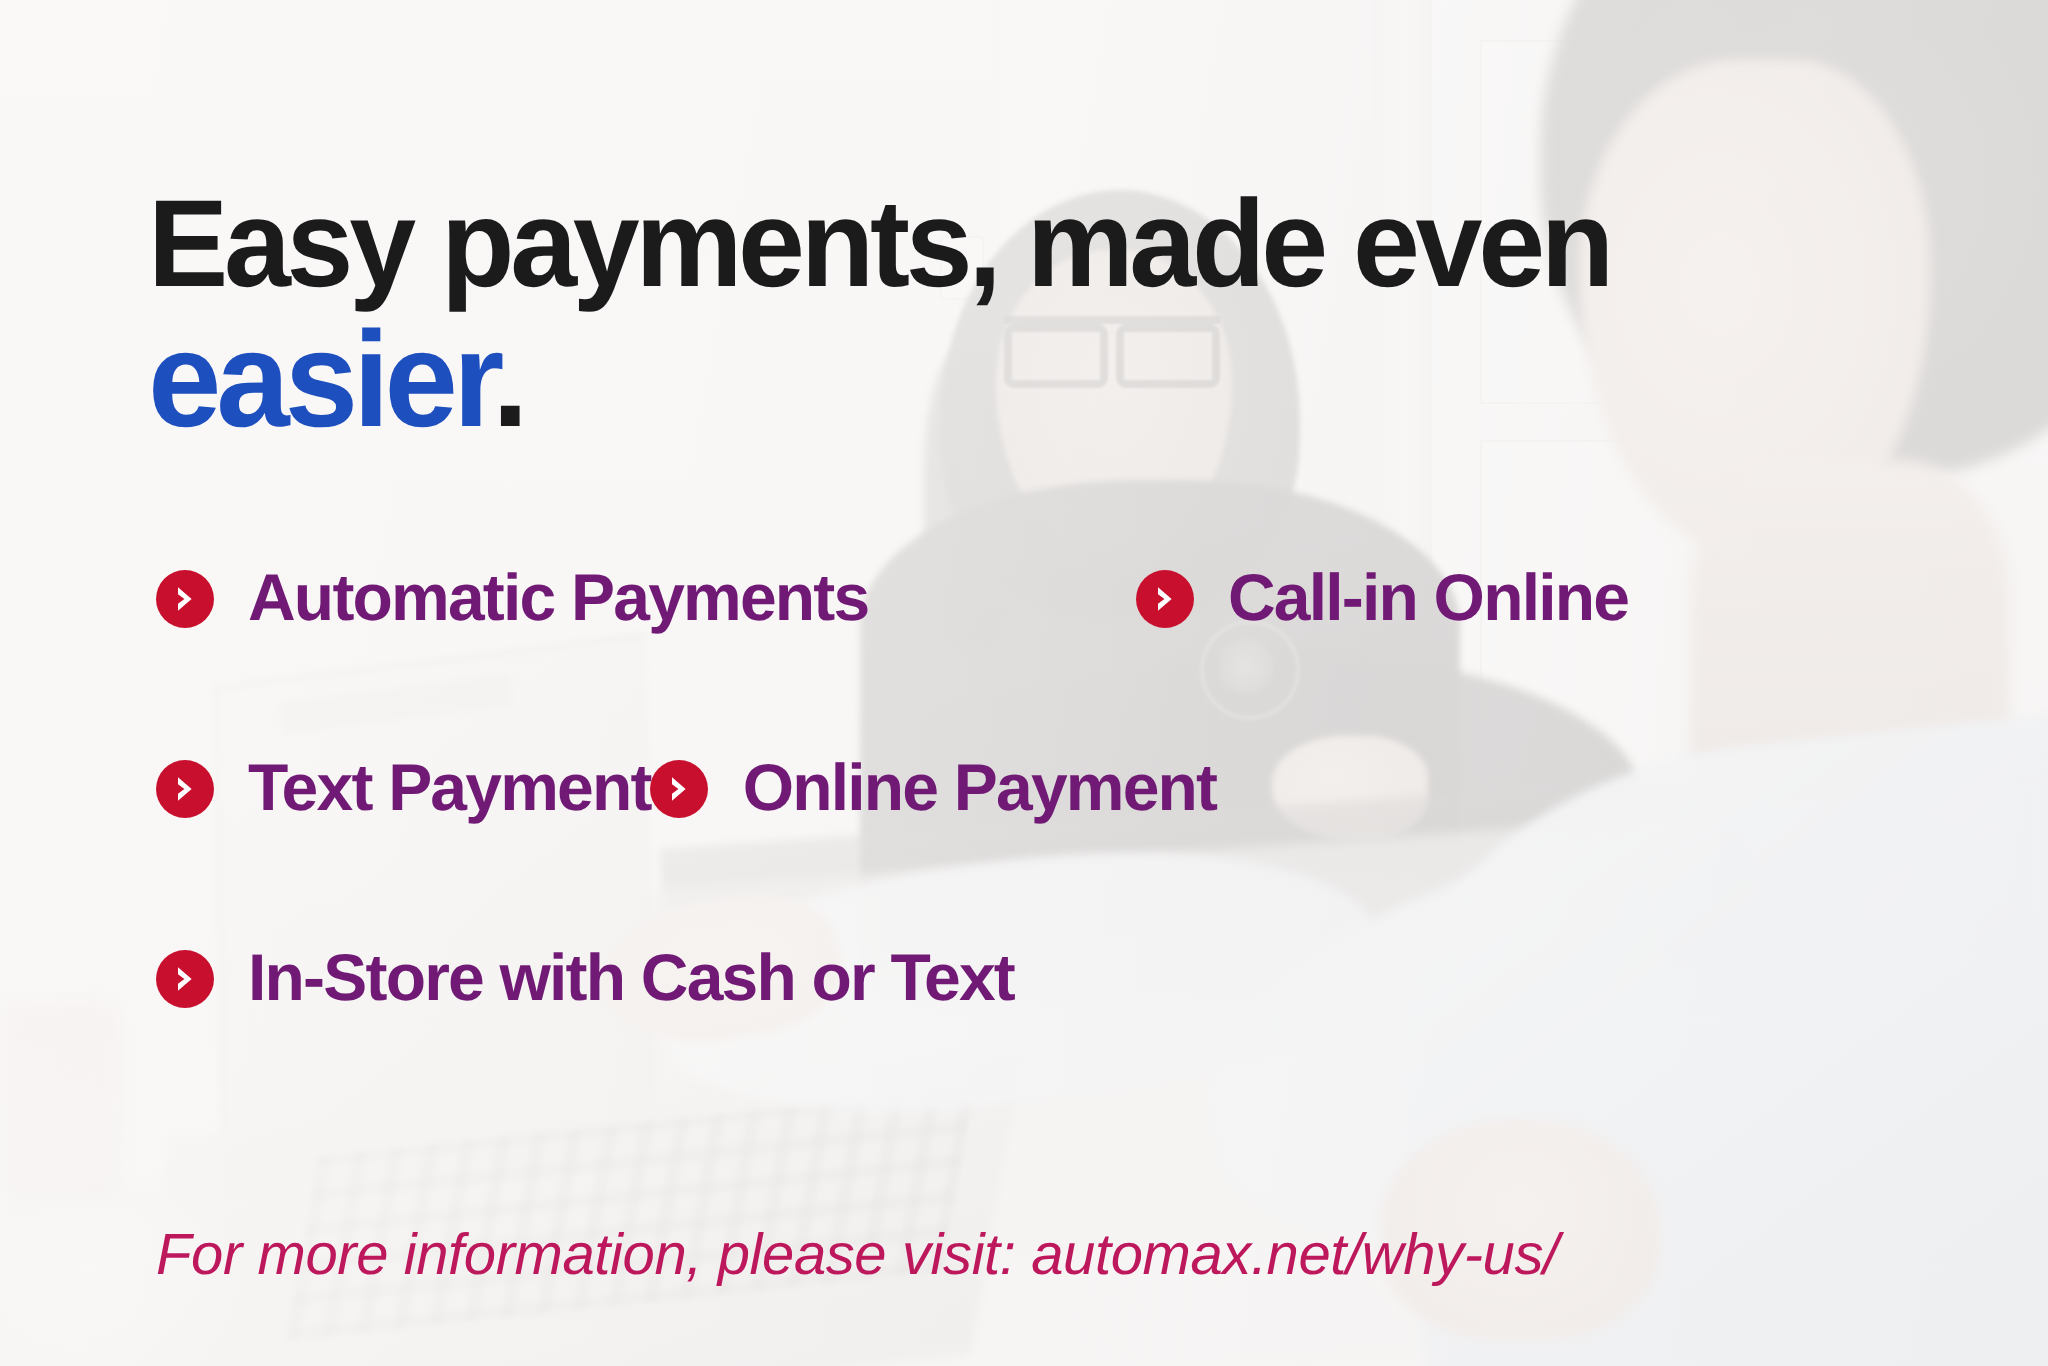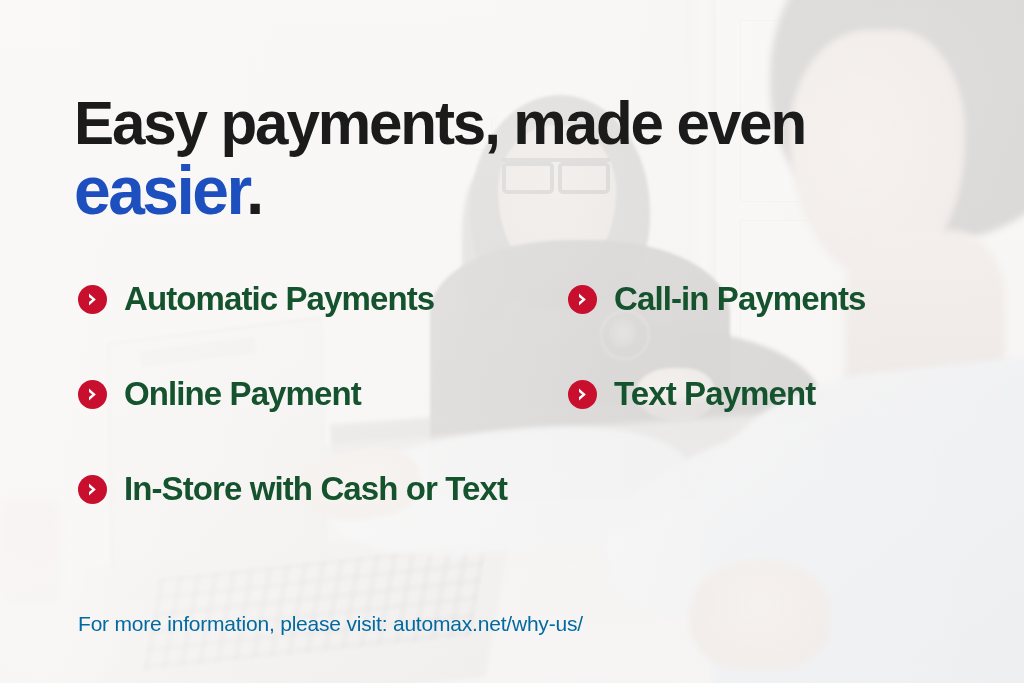--- a/index.html
+++ b/index.html
@@ -392,33 +392,34 @@
     position: relative;
     top: 1px;
   }
   .bullet-icon svg { display: block; }
 
   .bullet-label {
     font-family: "Liberation Sans", sans-serif;
     font-weight: bold;
     font-size: 33px;
     letter-spacing: -0.9px;
-    color: #14532d;
+    color: #701a75;
     white-space: nowrap;
     line-height: 1;
   }
 
   .footnote {
     position: absolute;
     left: 78px;
     top: 612px;
     font-family: "Liberation Sans", sans-serif;
-    font-size: 21px;
+    font-style: italic;
+    font-size: 29px;
     letter-spacing: -0.2px;
-    color: #0369a1;
+    color: #be185d;
     white-space: nowrap;
   }
 </style>
 </head>
 <body>
 
 <div id="banner">
 
   <div class="photo">
     <div class="bg-door-left"></div>
@@ -481,40 +482,40 @@
             </svg>
           </span>
           <span class="bullet-label">Automatic Payments</span>
         </div>
         <div class="bullet-item col2">
           <span class="bullet-icon">
             <svg width="13" height="15" viewBox="0 0 13 15" aria-hidden="true">
               <path d="M3 1.6 L9.8 7.5 L3 13.4 L3 9.9 L6.2 7.5 L3 5.1 Z" fill="#ffffff"></path>
             </svg>
           </span>
-          <span class="bullet-label">Call-in Payments</span>
+          <span class="bullet-label">Call-in Online</span>
         </div>
       </div>
 
       <div class="bullet-row">
+        <div class="bullet-item col2">
+          <span class="bullet-icon">
+            <svg width="13" height="15" viewBox="0 0 13 15" aria-hidden="true">
+              <path d="M3 1.6 L9.8 7.5 L3 13.4 L3 9.9 L6.2 7.5 L3 5.1 Z" fill="#ffffff"></path>
+            </svg>
+          </span>
+          <span class="bullet-label">Text Payment</span>
+        </div>
         <div class="bullet-item col1">
           <span class="bullet-icon">
             <svg width="13" height="15" viewBox="0 0 13 15" aria-hidden="true">
               <path d="M3 1.6 L9.8 7.5 L3 13.4 L3 9.9 L6.2 7.5 L3 5.1 Z" fill="#ffffff"></path>
             </svg>
           </span>
           <span class="bullet-label">Online Payment</span>
-        </div>
-        <div class="bullet-item col2">
-          <span class="bullet-icon">
-            <svg width="13" height="15" viewBox="0 0 13 15" aria-hidden="true">
-              <path d="M3 1.6 L9.8 7.5 L3 13.4 L3 9.9 L6.2 7.5 L3 5.1 Z" fill="#ffffff"></path>
-            </svg>
-          </span>
-          <span class="bullet-label">Text Payment</span>
         </div>
       </div>
 
       <div class="bullet-row">
         <div class="bullet-item col1">
           <span class="bullet-icon">
             <svg width="13" height="15" viewBox="0 0 13 15" aria-hidden="true">
               <path d="M3 1.6 L9.8 7.5 L3 13.4 L3 9.9 L6.2 7.5 L3 5.1 Z" fill="#ffffff"></path>
             </svg>
           </span>

